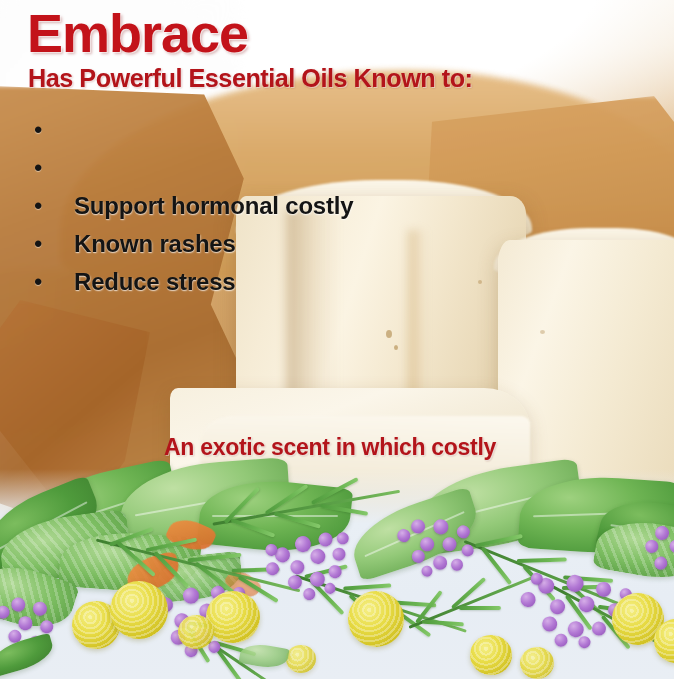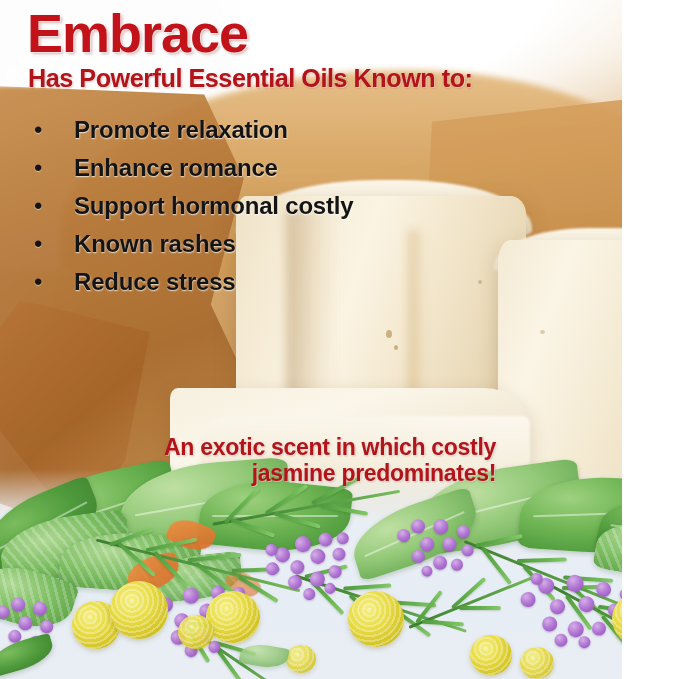--- a/index.html
+++ b/index.html
@@ -1,19 +1,19 @@
 <!DOCTYPE html>
 <html><head>
 <meta charset="utf-8">
 <style>
   html,body{margin:0;padding:0;background:#fff;}
   body{font-family:"Liberation Sans",sans-serif;}
 
   .poster{
-    position:relative;width:622px;height:679px;overflow:hidden;
+    position:relative;width:674px;height:679px;overflow:hidden;
     background:#ffffff;
   }
 
   
   .photo{position:absolute;inset:0;overflow:hidden;}
 
   
   .bg-base{
     position:absolute;inset:0;
     background:
@@ -463,38 +463,35 @@
     </div>
 
   </div>
 
   <div class="txt title">Embrace</div>
   <div class="txt subtitle">Has Powerful Essential Oils Known to:</div>
 
   <div class="txt bullets">
     <div class="bullet-row">
       <span class="bullet-dot">•</span>
-      <span class="bullet-label">Promote relaxation</span>
     </div>
     <div class="bullet-row">
       <span class="bullet-dot">•</span>
-      <span class="bullet-label">Enhance romance</span>
     </div>
     <div class="bullet-row">
       <span class="bullet-dot">•</span>
       <span class="bullet-label">Support hormonal costly</span>
     </div>
     <div class="bullet-row">
       <span class="bullet-dot">•</span>
       <span class="bullet-label">Known rashes</span>
     </div>
     <div class="bullet-row">
       <span class="bullet-dot">•</span>
       <span class="bullet-label">Reduce stress</span>
     </div>
   </div>
 
   <div class="txt tagline">
     <div>An exotic scent in which costly</div>
-    <div>jasmine predominates!</div>
   </div>
 
 </div>
 
 </body></html>

